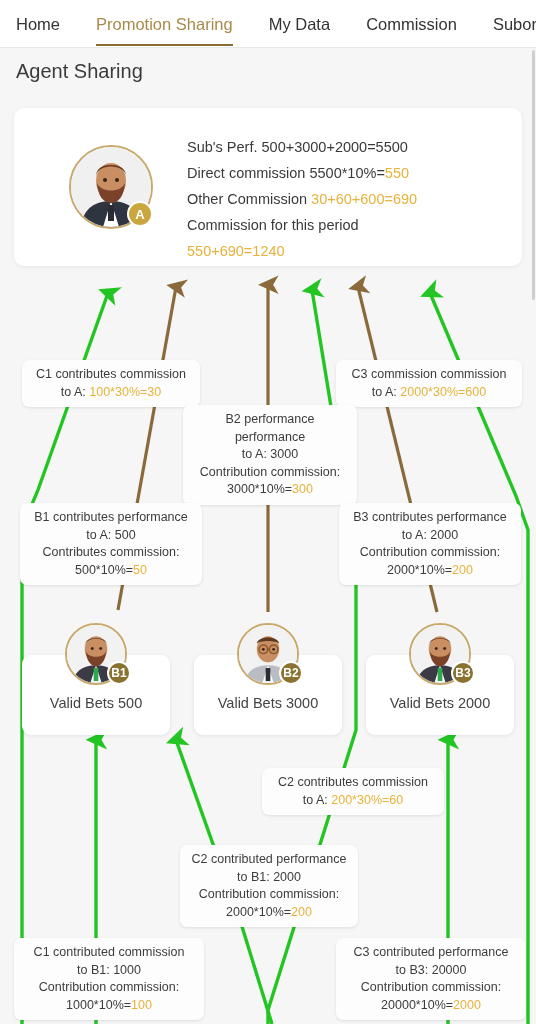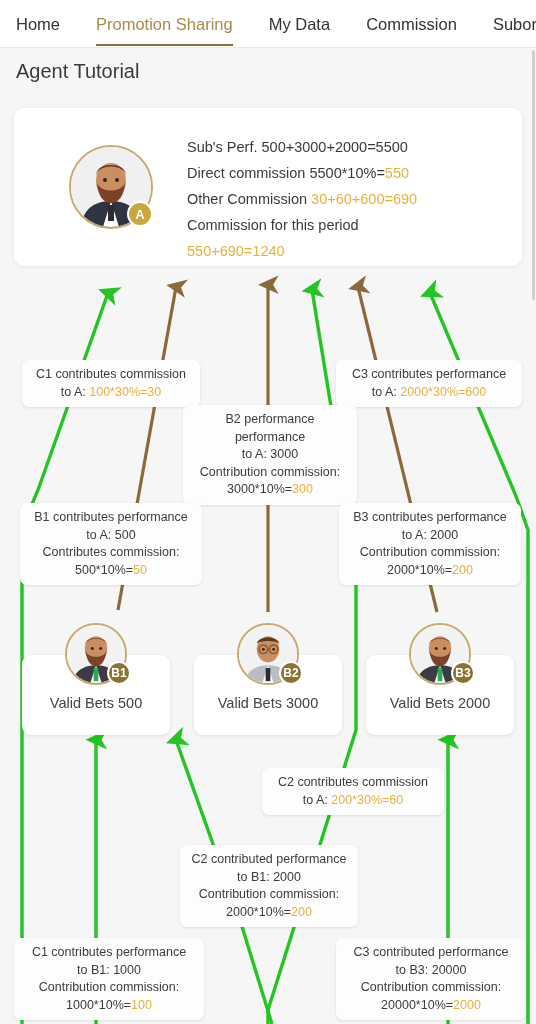--- a/index.html
+++ b/index.html
@@ -101,21 +101,21 @@
 <div id="root">
 
   <div class="navbar">
     <div class="nav-item">Home</div>
     <div class="nav-item active">Promotion Sharing</div>
     <div class="nav-item">My Data</div>
     <div class="nav-item">Commission</div>
     <div class="nav-item">Subordinate</div>
   </div>
 
-  <div class="page-title">Agent Tutorial</div>
+  <div class="page-title">Agent Sharing</div>
 
   <div class="summary-card">
     <div class="summary-avatar-wrap">
       <div class="avatar" style="width:84px;height:84px;">
         <div class="face">
           <svg viewBox="0 0 80 80" width="100%" height="100%">
             <rect width="80" height="80" fill="#f0f0f0"></rect>
             <path d="M10 80 C12 60 26 54 40 54 C54 54 68 60 70 80 Z" fill="#2e3440"></path>
             <path d="M40 54 L32 80 L48 80 Z" fill="#ffffff"></path>
             <rect x="37" y="58" width="6" height="16" fill="#2b2b35"></rect>
@@ -165,21 +165,21 @@
 
     <path d="M448 1024 L448 740" stroke="#22c522" stroke-width="3.4" fill="none" marker-end="url(#ag)"></path>
   </svg>
 
   <div class="note" style="left:22px; top:360px; width:178px;">
     <div>C1 contributes commission</div>
     <div><span>to A: </span><span class="gold">100*30%=30</span></div>
   </div>
 
   <div class="note" style="left:336px; top:360px; width:186px;">
-    <div>C3 contributes performance</div>
+    <div>C3 commission commission</div>
     <div><span>to A: </span><span class="gold">2000*30%=600</span></div>
   </div>
 
   <div class="note" style="left:183px; top:405px; width:174px;">
     <div>B2 performance performance</div>
     <div>to A: 3000</div>
     <div>Contribution commission:</div>
     <div><span>3000*10%=</span><span class="gold">300</span></div>
   </div>
 
@@ -203,21 +203,21 @@
   </div>
 
   <div class="note" style="left:180px; top:845px; width:178px;">
     <div>C2 contributed performance</div>
     <div>to B1: 2000</div>
     <div>Contribution commission:</div>
     <div><span>2000*10%=</span><span class="gold">200</span></div>
   </div>
 
   <div class="note" style="left:14px; top:938px; width:190px;">
-    <div>C1 contributes performance</div>
+    <div>C1 contributed commission</div>
     <div>to B1: 1000</div>
     <div>Contribution commission:</div>
     <div><span>1000*10%=</span><span class="gold">100</span></div>
   </div>
 
   <div class="note" style="left:336px; top:938px; width:190px;">
     <div>C3 contributed performance</div>
     <div>to B3: 20000</div>
     <div>Contribution commission:</div>
     <div><span>20000*10%=</span><span class="gold">2000</span></div>

